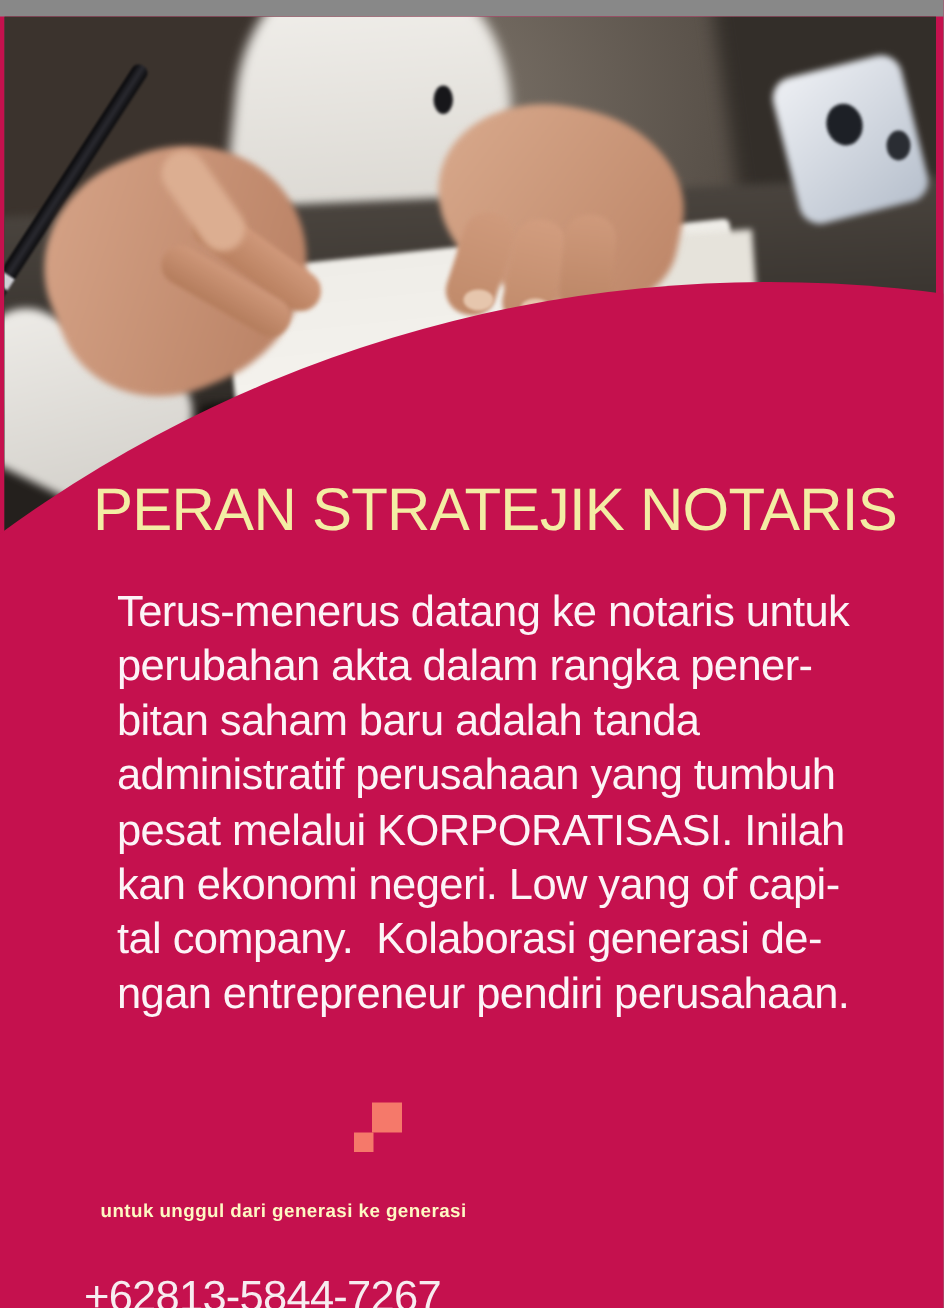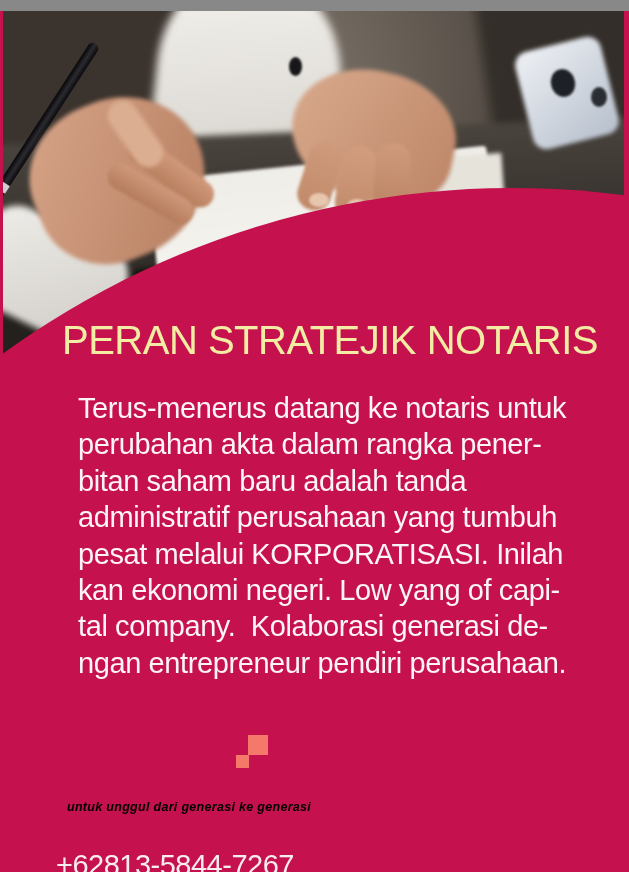--- a/index.html
+++ b/index.html
@@ -67,22 +67,22 @@
   }
   .body-text .line { white-space:pre-wrap; }
   .logo-square-big   { left:248px; top:724px; width:20px; height:20px; background:#f5796a; }
   .logo-square-small { left:236px; top:744px; width:13px; height:13px; background:#f5796a; }
   .logo-text {
     left:62px; top:747px; font-size:27px; font-weight:bold;
     color:#8cc39c; letter-spacing:-0.5px;
   }
   .logo-text .accent { color:#c1272d; }
   .tagline {
-    left:67px; top:789px; font-size:12.5px; font-style:italic; font-weight:bold;
-    color:#000000; letter-spacing:0.3px;
+    left:67px; top:789px; font-size:12.5px; font-weight:bold;
+    color:#fef9c3; letter-spacing:0.3px;
   }
   .phone {
     left:56px; top:838px; font-size:29px; color:#f7ecf0; letter-spacing:-0.5px;
   }
   .bottom-strip { left:0; bottom:0; width:629px; height:2px; background:#d9688b; opacity:0.8; }
 </style>
 </head>
 <body>
 
 <div class="canvas">

